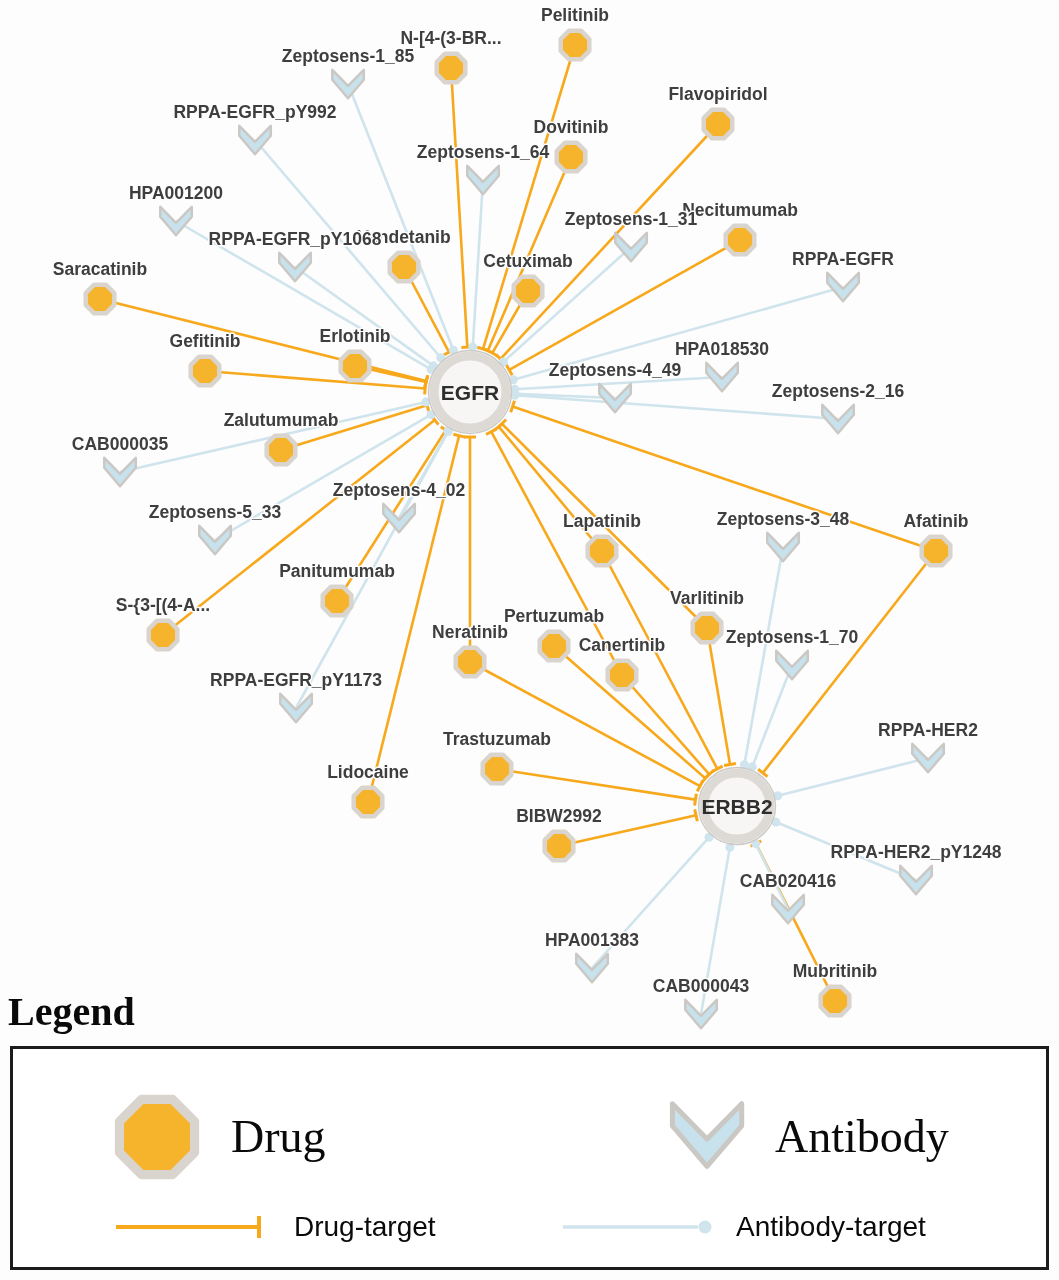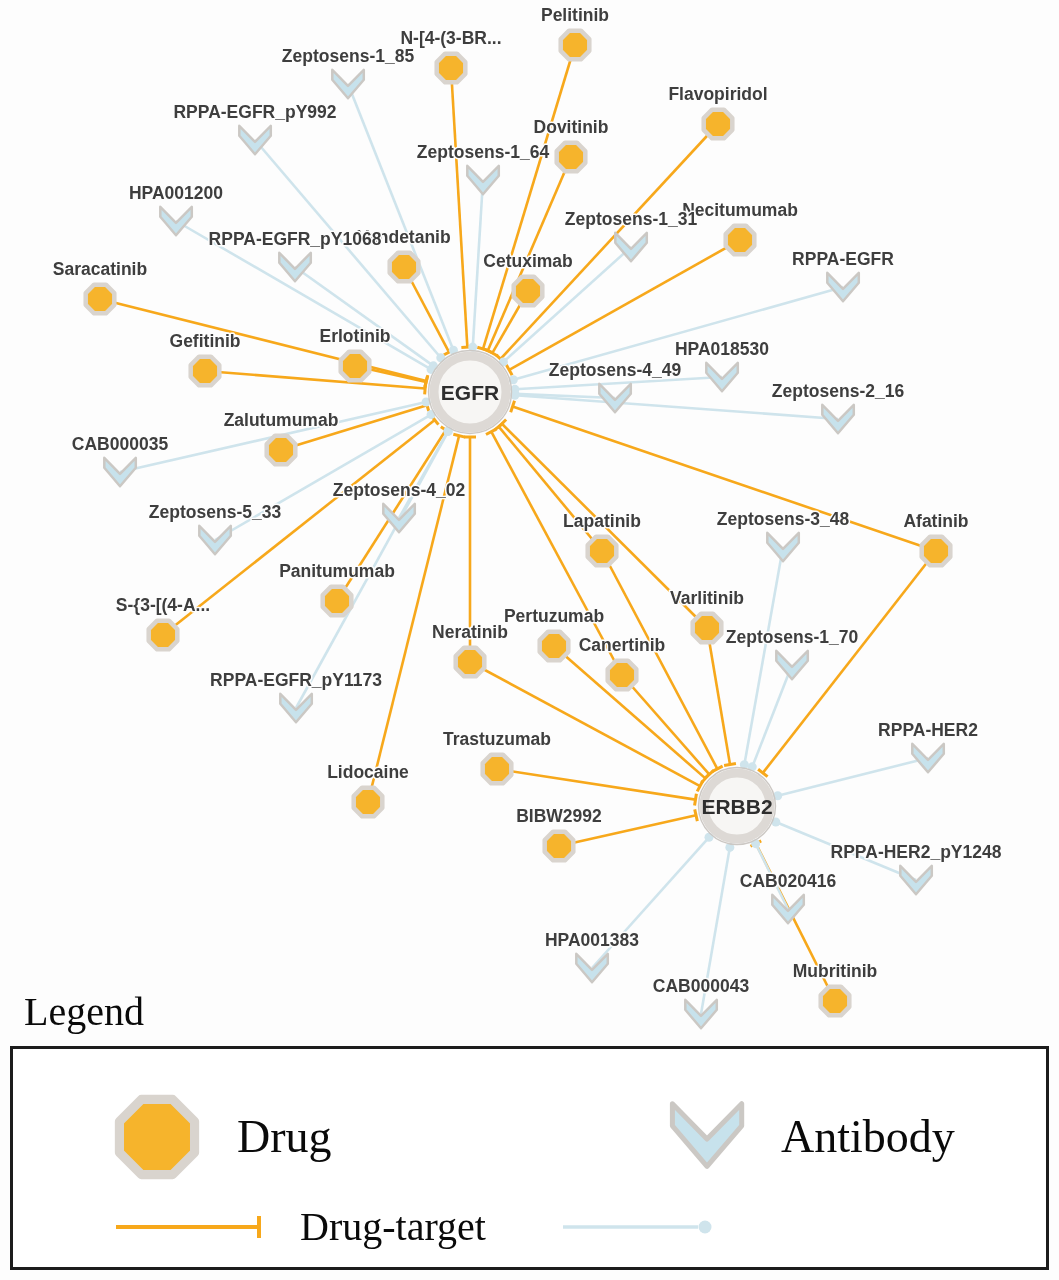--- a/index.html
+++ b/index.html
@@ -3,27 +3,27 @@
 <meta charset="utf-8">
 <style>
   *{margin:0;padding:0;box-sizing:border-box}
   html,body{background:#ffffff}
   body{font-family:"Liberation Sans",sans-serif}
   .canvas{position:relative;width:1059px;height:1280px;background:#fdfdfd;overflow:hidden}
   #graph{position:absolute;left:0;top:0}
   .nlabel{font-family:"Liberation Sans",sans-serif;font-weight:bold;font-size:17.5px;fill:#3e3e3e;
           text-anchor:middle;paint-order:stroke;stroke:#fdfdfd;stroke-width:3px;stroke-linejoin:round}
   .glabel{font-family:"Liberation Sans",sans-serif;font-weight:bold;font-size:21px;fill:#2e2e2e;text-anchor:middle}
-  .legend-title{position:absolute;left:24px;top:988px;font-family:"Liberation Serif",serif;
-                font-weight:normal;font-size:40px;color:#0a0a0a}
+  .legend-title{position:absolute;left:8px;top:988px;font-family:"Liberation Serif",serif;
+                font-weight:bold;font-size:40px;color:#0a0a0a}
   .legend-box{position:absolute;left:10px;top:1046px;width:1039px;height:224px;
               border:3px solid #1c1c1c;background:#ffffff}
-  .legend-item{position:absolute;display:flex;align-items:center;gap:24px}
+  .legend-item{position:absolute;display:flex;align-items:center;gap:18px}
   .legend-item .lbl{font-family:"Liberation Serif",serif;font-size:46px;color:#0a0a0a;line-height:1}
-  .legend-item .lbl2{font-family:Liberation Serif, serif;font-size:40px;color:#0a0a0a;line-height:1}
+  .legend-item .lbl2{font-family:Liberation Sans, sans-serif;font-size:28px;color:#0a0a0a;line-height:1}
 </style>
 </head>
 <body>
 
 <div class="canvas">
 
   <svg id="graph" width="1059" height="1045">
       <line x1="575" y1="45" x2="483.0331066839726" y2="348.9286855301096" stroke="#F7A81B" stroke-width="2.6"></line>
       <line x1="488.77594861329135" y1="350.6664330879726" x2="477.2902647546539" y2="347.19093797224656" stroke="#F7A81B" stroke-width="3"></line>
       <line x1="451" y1="68" x2="467.3656368546138" y2="347.07717583657245" stroke="#F7A81B" stroke-width="2.6"></line>
@@ -243,16 +243,17 @@
         <line x1="148" y1="9" x2="148" y2="31" stroke="#F7A81B" stroke-width="4"></line>
       </svg>
       <span class="lbl2">Drug-target</span>
     </div>
 
     <div class="legend-item" style="left:545px;top:158px">
       <svg width="160" height="40" viewBox="0 0 160 40">
         <line x1="5" y1="20" x2="140" y2="20" stroke="#CFE4EC" stroke-width="3.5"></line>
         <circle cx="147" cy="20" r="6.5" fill="#CFE4EC"></circle>
       </svg>
+      <span class="lbl2">Antibody-target</span>
     </div>
 
   </div>
 </div>
 
 </body></html>

